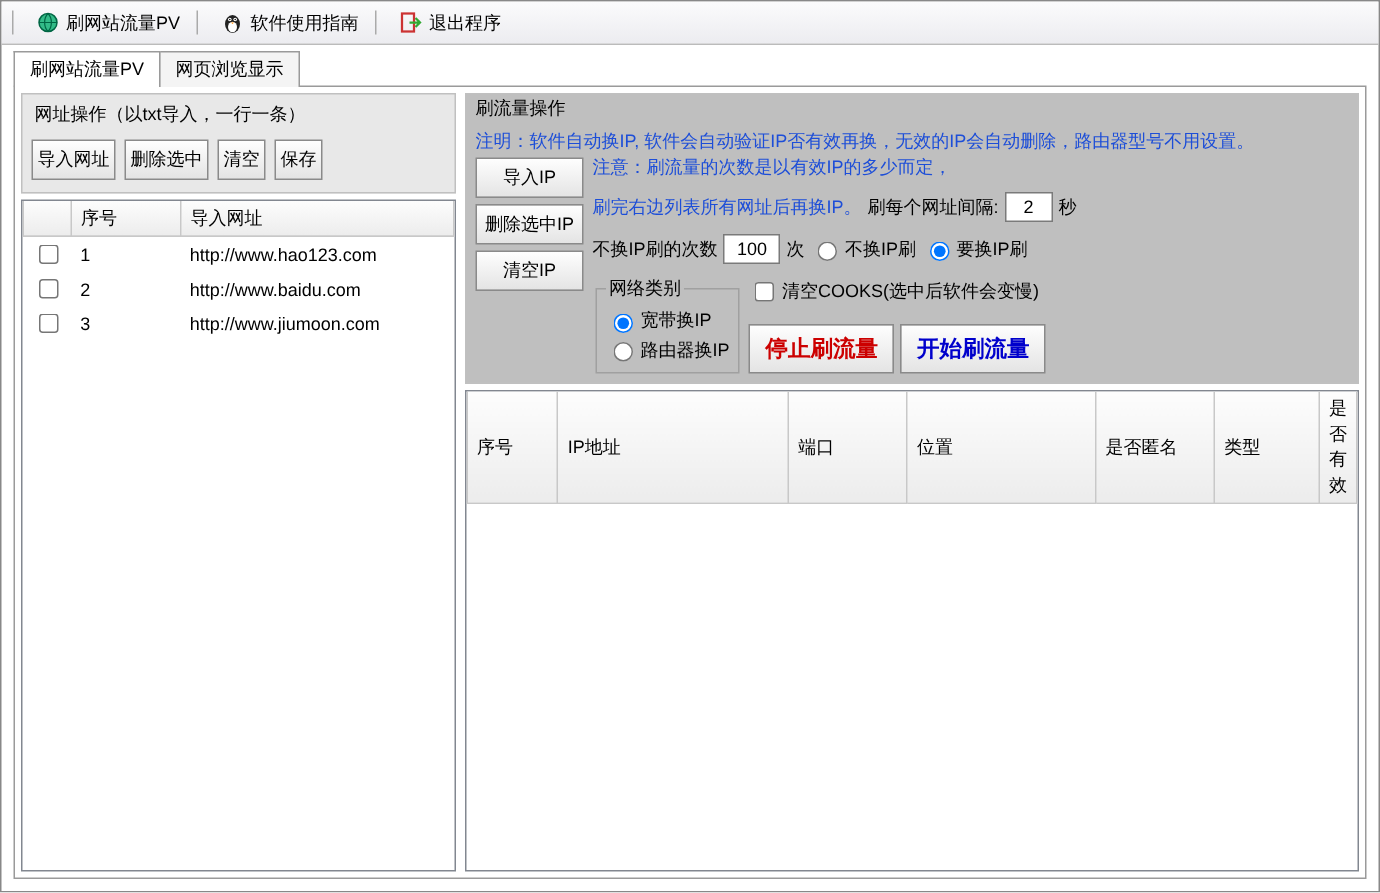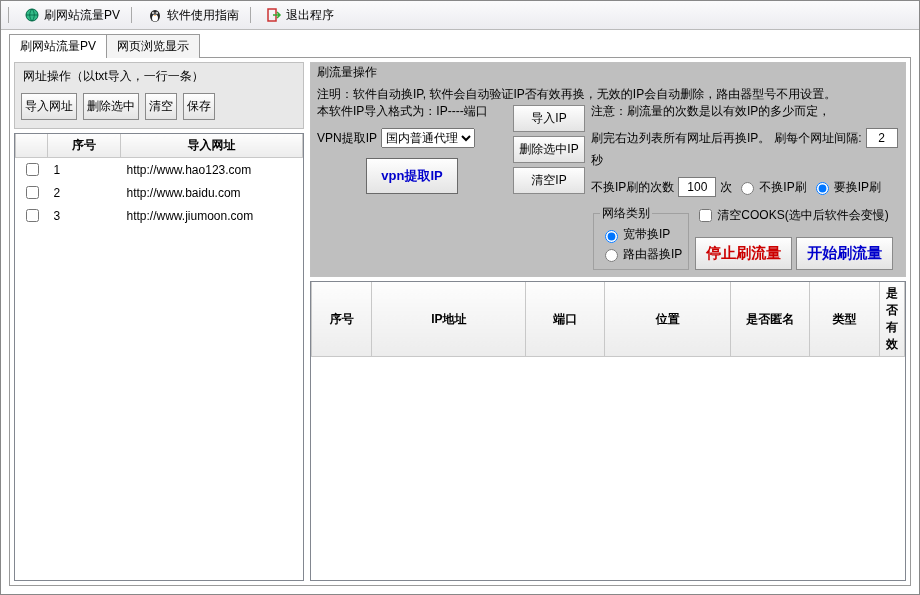--- a/index.html
+++ b/index.html
@@ -14,25 +14,25 @@
 .tab.active{background:#fff;z-index:2}
 .panel{flex:1;border:1px solid #9a9a9a;display:flex;gap:6px;padding:4px;box-sizing:border-box;margin-top:-1px;background:#fff}
 .left{width:290px;display:flex;flex-direction:column;gap:4px}
 .right{flex:1;display:flex;flex-direction:column;gap:4px}
 .group{border:1px solid #c0c0c0;background:#e8e8e8;padding:6px 6px 8px 6px;position:relative}
 .group-title{color:#000000;font-size:12px;margin:-4px 0 4px 0;display:inline-block;background:#e8e8e8;padding:0 2px}
 .btnrow{display:flex;gap:6px;margin-top:4px}
 .wbtn{background:linear-gradient(#fefefe,#e4e4e4);border:1px solid #8a8a8a;padding:4px 3px;font-size:12px;cursor:default}
 .tablebox{flex:1;border:1px solid #828790;background:#fff;overflow:auto}
 table{border-collapse:collapse;width:100%;font-size:12px}
-th{background:linear-gradient(#fdfdfd,#ececec);border:1px solid #c8c8c8;border-top:none;padding:3px 6px;text-align:center;font-weight:bold}
+th{background:linear-gradient(#fdfdfd,#ececec);border:1px solid #c8c8c8;border-top:none;padding:3px 6px;text-align:left;font-weight:normal}
 td{padding:2px 6px;border-bottom:0;white-space:nowrap}
 .opgroup{border:1px solid #c0c0c0;background:#bfbfbf;padding:2px 6px 6px 6px;position:relative}
 .op-title{font-size:12px;color:#000;position:relative;top:-1px}
-.redtxt{color:#000000}
+.redtxt{color:#1d4ed8}
 .row{display:flex;align-items:center;gap:4px;margin-top:4px;flex-wrap:wrap}
 select{font-size:12px;height:20px}
 input[type=text].num{width:26px;height:16px;font-size:12px;text-align:center;border:1px solid #7a7a7a;background:#fff}
 .bigbtn{background:linear-gradient(#fefefe,#e4e4e4);border:1px solid #6a6a6a;padding:8px 14px;font-size:13px;color:#0000cc;font-weight:bold;cursor:default}
 .startbtn{color:#0000cc;font-weight:bold;font-size:15px;padding:6px 10px}
 .stopbtn{color:#c00;font-weight:bold;font-size:15px;padding:6px 10px}
 .radiogrp{border:1px solid #a0a0a0;padding:4px 6px 4px 6px;background:#bfbfbf;display:inline-block}
 .radiogrp legend{font-size:12px;padding:0 2px}
 .iptable{flex:1;border:1px solid #828790;background:#fff;overflow:auto}
 .smallcol{width:60px}
@@ -133,30 +133,20 @@
 
       <div class="right">
         <div class="opgroup">
           <span class="op-title">刷流量操作</span>
           <div class="row">
               <span class="redtxt">注明：软件自动换IP, 软件会自动验证IP否有效再换，无效的IP会自动删除，路由器型号不用设置。</span>
             </div>
 
           <div class="opgrid">
 
-            <div class="opcol" style="width:190px">
-              <div><span class="redtxt">本软件IP导入格式为：IP----端口</span></div>
-              <div class="row">
-                <span>VPN提取IP</span>
-                <select><option>国内普通代理</option></select>
-              </div>
-              <div style="text-align:center;margin-top:6px">
-                <button class="bigbtn">vpn提取IP</button>
-              </div>
-            </div>
 
             <div class="opcol" style="justify-content:flex-start;padding-top:2px">
               <button class="wbtn">导入IP</button>
               <button class="wbtn">删除选中IP</button>
               <button class="wbtn">清空IP</button>
             </div>
 
             <div class="opcol" style="flex:1">
               <div>
                 <span class="redtxt">注意：刷流量的次数是以有效IP的多少而定，</span>

